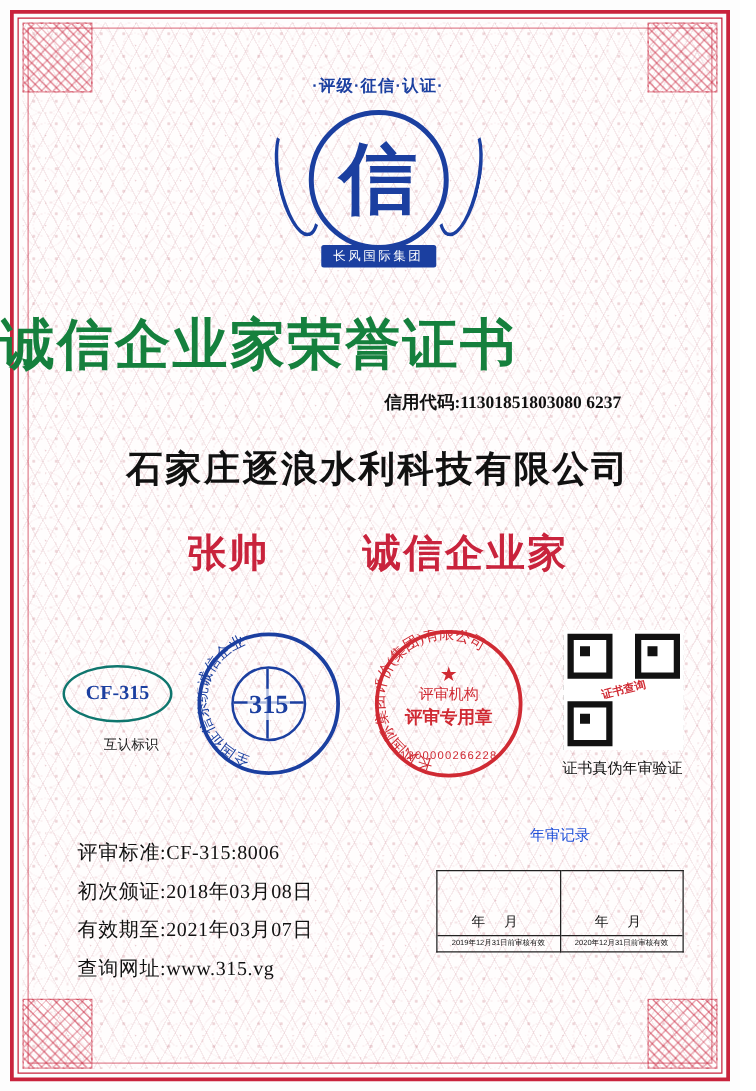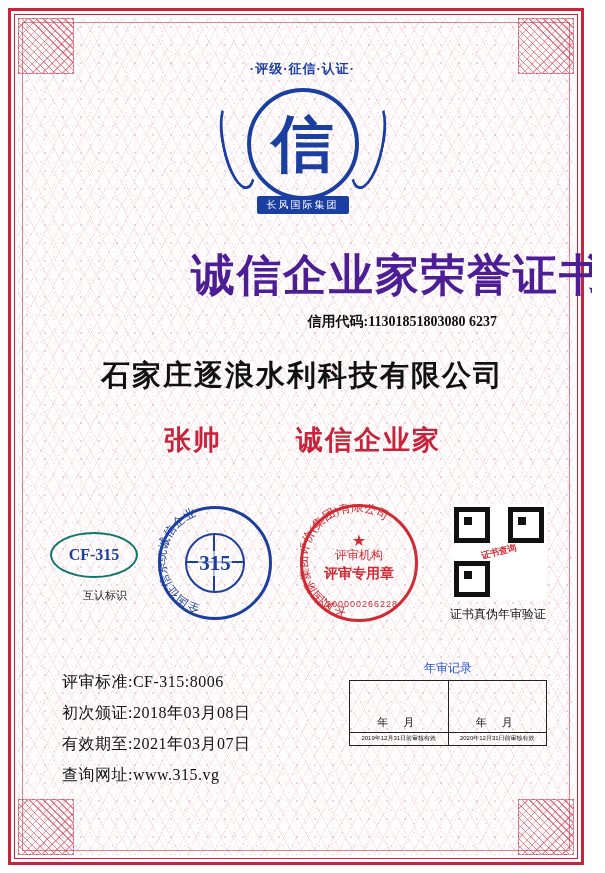--- a/index.html
+++ b/index.html
@@ -76,40 +76,40 @@
   .emblem .laurel{
     position:absolute;top:40px;width:26px;height:84px;
     border:3px solid #1b3fa0;border-radius:50%/50%;
     border-right-color:transparent;border-top-color:transparent;
   }
   .lau-l{left:14px;transform:rotate(-12deg);}
   .lau-r{right:14px;transform:rotate(12deg) scaleX(-1);}
 
   
   .title{
-    position:absolute;left:0;right:0;top:246px;text-align:right;
+    position:absolute;left:0;right:0;top:246px;text-align:left;
     font-family:"Liberation Serif",serif;font-weight:bold;
-    font-size:44px;color:#4c1d95;letter-spacing:2px;
+    font-size:44px;color:#15803d;letter-spacing:2px;
   }
   .credit-code{
     position:absolute;right:108px;top:313px;
     font-family:"Liberation Serif",serif;font-size:14px;color:#111;font-weight:bold;
   }
   .company{
     position:absolute;left:0;right:0;top:356px;text-align:center;
     font-family:"Liberation Serif",serif;font-weight:bold;
     font-size:29px;color:#111;letter-spacing:2px;
   }
   .person-row{
     position:absolute;left:0;right:0;top:422px;
     display:flex;justify-content:center;gap:74px;align-items:baseline;
   }
   .person-name,.person-title{
     font-family:"Liberation Serif",serif;font-weight:bold;
-    font-size:27px;color:#c9233c;letter-spacing:2px;
+    font-size:31px;color:#c9233c;letter-spacing:2px;
   }
 
   
   .seals{position:absolute;left:0;right:0;top:496px;height:130px;}
   .seal{position:absolute;}
   
   .seal-cf{left:50px;top:36px;width:84px;height:42px;
     border:2px solid #0f766e;border-radius:50%;
     display:flex;align-items:center;justify-content:center;}
   .seal-cf span{font-family:"Liberation Serif",serif;font-size:16px;color:#1b3fa0;font-weight:bold;}
@@ -152,21 +152,21 @@
     font-size:9px;color:#d02a33;font-weight:bold;white-space:nowrap;}
   .qr-label{position:absolute;right:22px;top:110px;width:170px;text-align:center;
     font-size:12px;color:#111;}
 
   
   .info{position:absolute;left:62px;top:672px;}
   .info div{font-family:"Liberation Serif",serif;font-size:16px;color:#111;margin-bottom:10px;letter-spacing:.5px;}
 
   .annual{position:absolute;right:58px;top:660px;width:198px;}
   .annual-title{text-align:center;font-size:12px;color:#1d4ed8;font-family:"Liberation Serif",serif;}
-  .annual-table{width:198px;border:1px solid #222;border-collapse:collapse;margin-top:3px;}
+  .annual-table{width:198px;border:1px solid #222;border-collapse:collapse;margin-top:19px;}
   .annual-table td{border:1px solid #222;width:50%;height:62px;vertical-align:bottom;text-align:center;padding:0 0 2px 0;}
   .cellwrap{display:block;}
   .ym{font-size:11px;color:#111;letter-spacing:6px;}
   .tiny{font-size:6px;color:#111;display:block;border-top:1px solid #222;margin-top:2px;padding-top:1px;}
 </style>
 </head>
 <body>
 
 <div id="cert">
 

